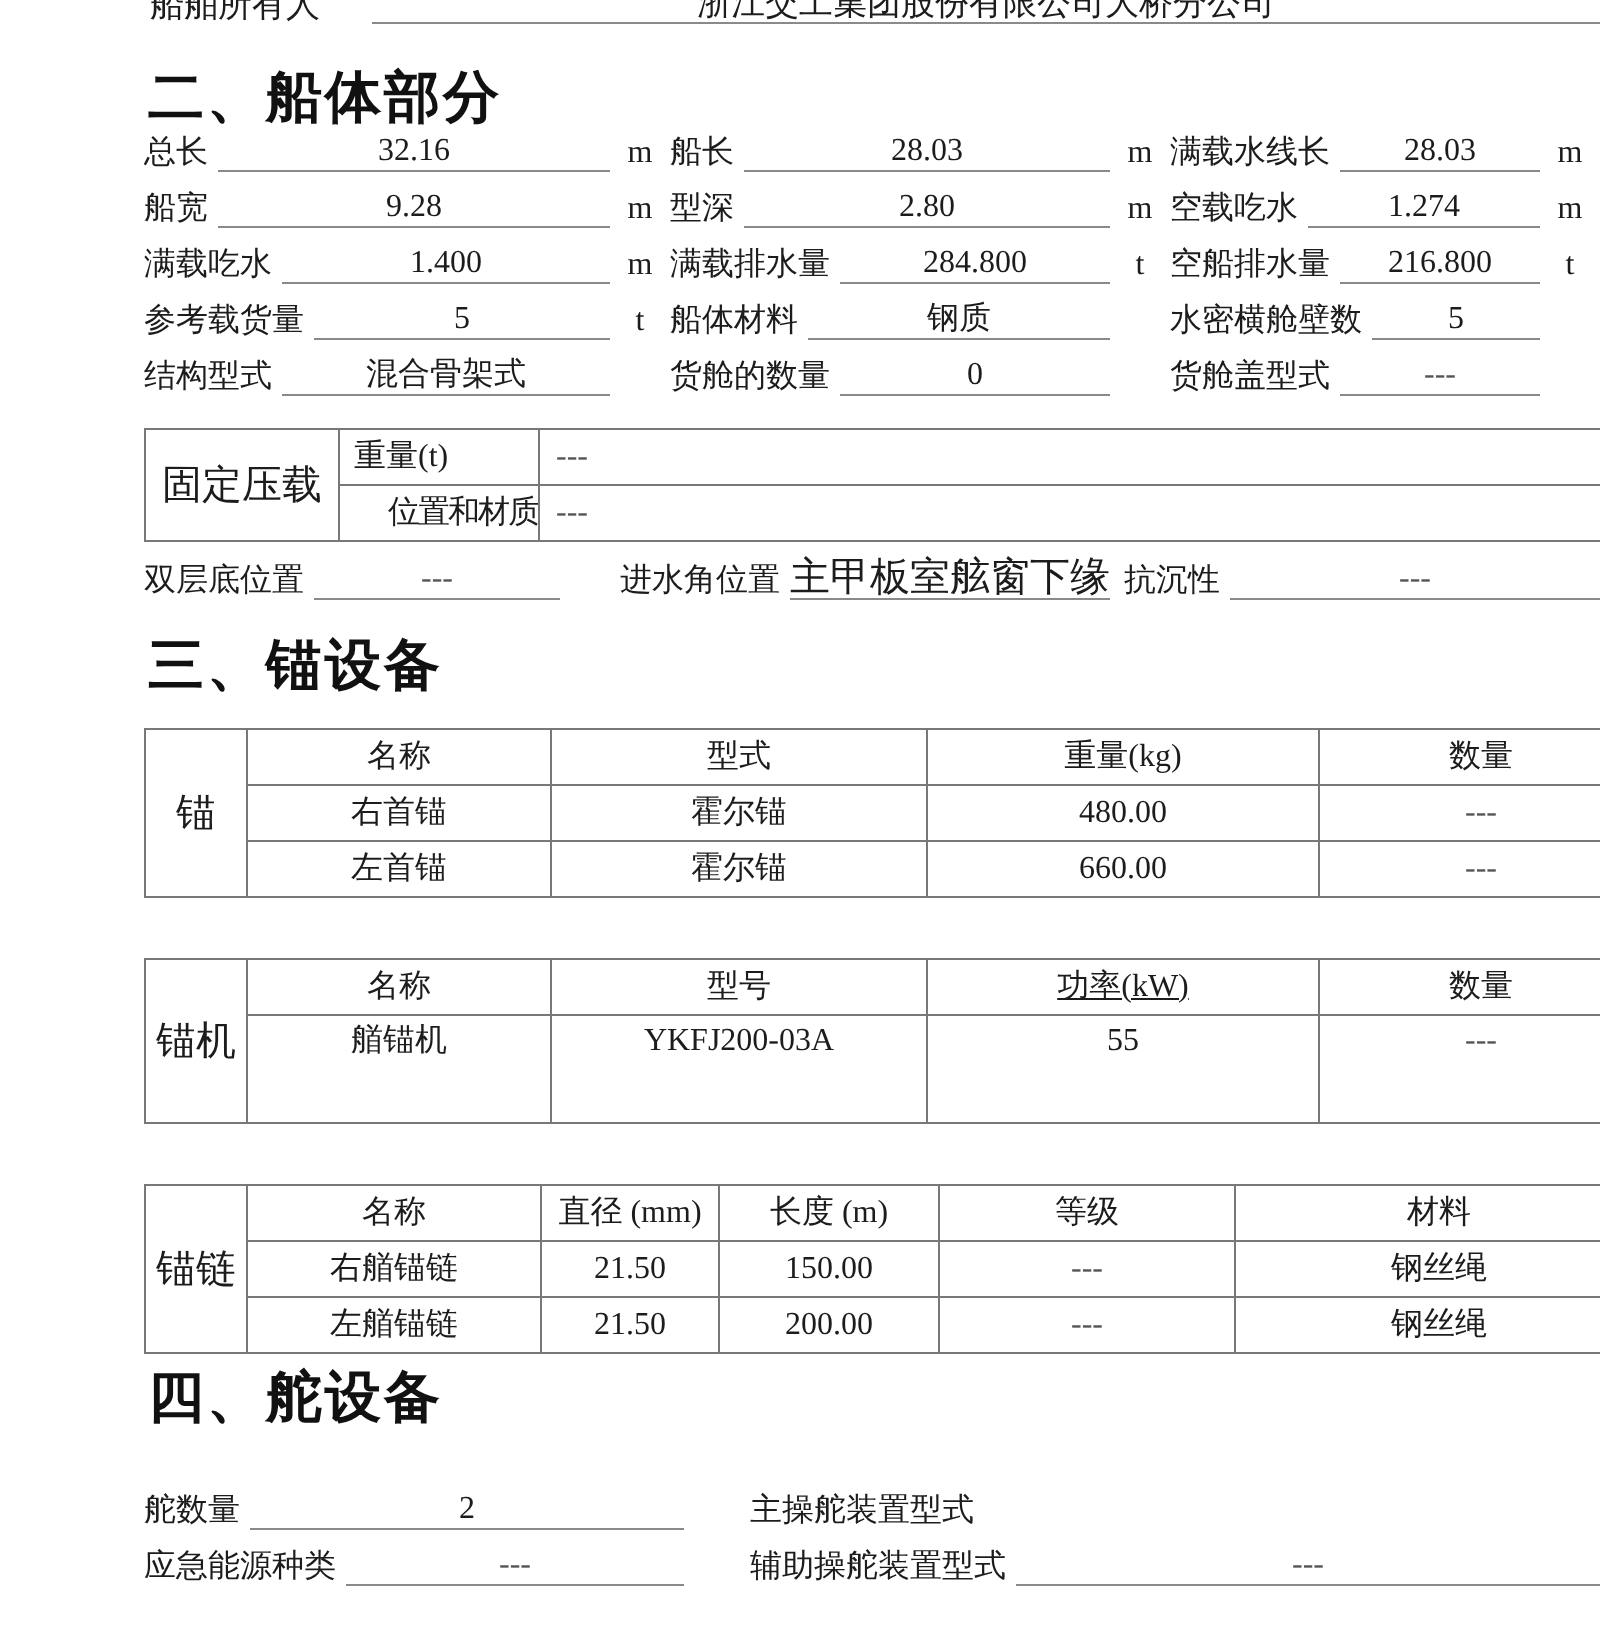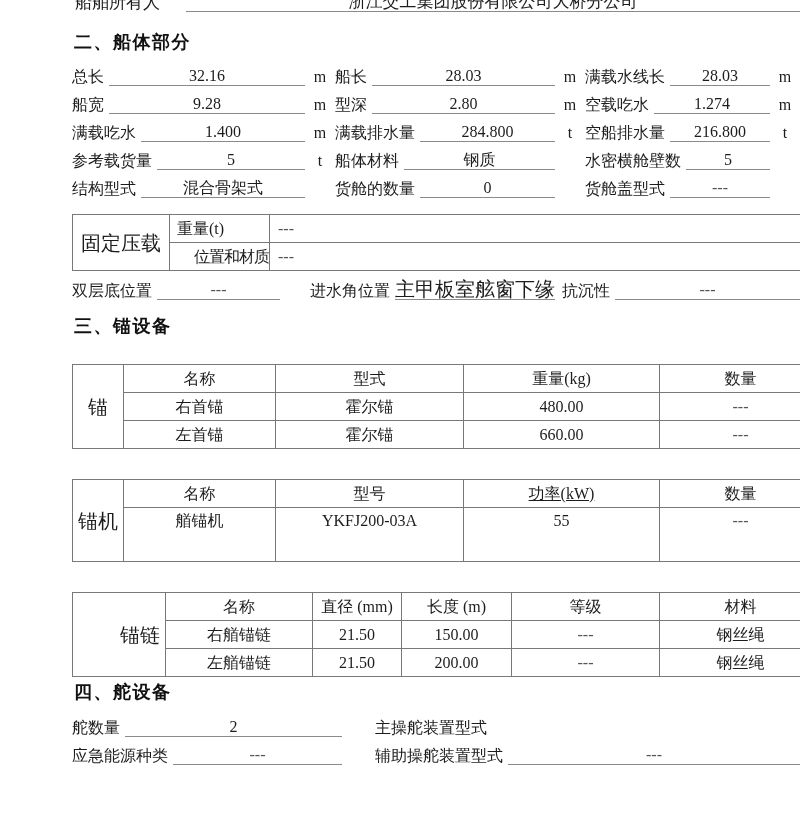--- a/index.html
+++ b/index.html
@@ -1,20 +1,20 @@
 <!DOCTYPE html>
 <html><head>
 <meta charset="utf-8">
 <style>
   html,body{margin:0;padding:0;background:#fff;}
   .page{position:relative;width:800px;height:816px;background:#ffffff;overflow:hidden;
         font-family:"Liberation Serif","DejaVu Serif",serif;color:#1c1c1c;}
   .abs{position:absolute;}
   .sec-title{font-family:"Liberation Sans","DejaVu Sans",sans-serif;font-weight:bold;
-             font-size:18px;color:#111;letter-spacing:1.5px;white-space:nowrap;}
+             font-size:28px;color:#111;letter-spacing:1.5px;white-space:nowrap;}
   
   .frow{display:flex;align-items:flex-end;box-sizing:border-box;font-size:16px;}
   .flabel{white-space:nowrap;padding-right:5px;line-height:19px;}
   .fvalue{flex:1;text-align:center;border-bottom:1px solid #8a8a8a;line-height:19px;white-space:nowrap;}
   .funit{width:30px;text-align:center;line-height:19px;}
   .fgrid{display:grid;grid-template-columns:263px 250px 215px;}
   .fgrid .frow{height:28px;padding-bottom:4px;}
   
   .owner{display:flex;align-items:flex-end;font-size:17px;}
   .owner .flabel{padding-right:26px;}
@@ -189,21 +189,21 @@
       <td>YKFJ200-03A</td>
       <td>55</td>
       <td class="dash">---</td>
     </tr>
   </tbody>
     </table>
 
   <table class="abs" style="top:592px;left:72px;width:750px;">
     <tbody>
         <tr>
-      <td rowspan="3" class="grp" style="width:50px;padding-left:42px;">锚链</td>
+      <td rowspan="3" class="grp" style="width:50px;">锚链</td>
       <th style="width:146px;">名称</th>
       <th style="width:88px;">直径 (mm)</th>
       <th style="width:109px;">长度 (m)</th>
       <th style="width:147px;">等级</th>
       <th>材料</th>
     </tr>
     <tr>
       <td>右艏锚链</td>
       <td>21.50</td>
       <td>150.00</td>
@@ -216,21 +216,21 @@
       <td>200.00</td>
       <td class="dash">---</td>
       <td>钢丝绳</td>
     </tr>
   </tbody>
     </table>
 
   <div class="abs sec-title" style="top:680px;left:74px;">四、舵设备</div>
 
   <div class="abs" style="top:713px;left:72px;width:728px;">
-    <div style="display:flex;">
+    <div style="display:flex;margin-top:28px;">
       <div class="frow" style="width:270px;height:28px;padding-bottom:4px;margin-right:33px;">
         <span class="flabel">舵数量</span>
         <span class="fvalue">2</span>
       </div>
       <div class="frow" style="flex:1;height:28px;padding-bottom:4px;">
         <span class="flabel">主操舵装置型式</span>
       </div>
     </div>
     <div style="display:flex;">
       <div class="frow" style="width:270px;height:28px;padding-bottom:4px;margin-right:33px;">

